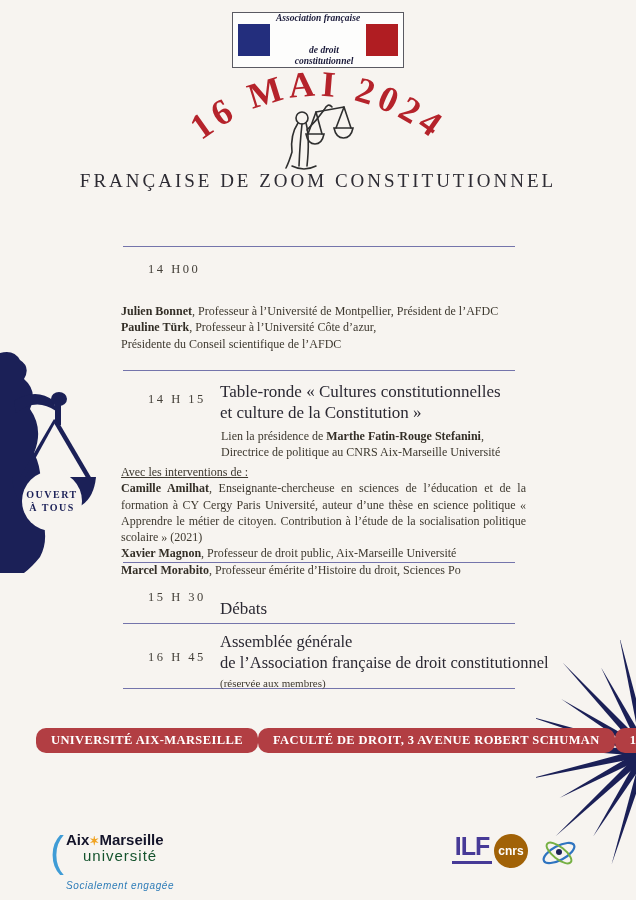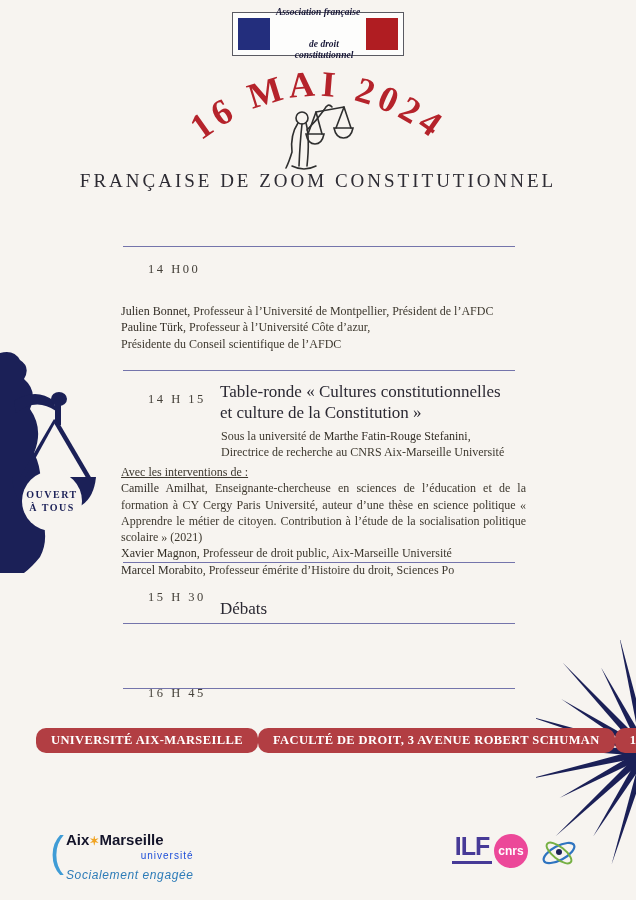--- a/index.html
+++ b/index.html
@@ -1,21 +1,21 @@
 <!DOCTYPE html>
 <html><head>
 <meta charset="utf-8">
 <style>
   html,body{margin:0;padding:0;}
   body{background:#f7f4f0;}
   .poster{position:relative;width:636px;height:900px;background:#f7f4f0;overflow:hidden;
           font-family:"Liberation Serif",serif;color:#3b382f;}
 
   
-  .assoc-box{position:absolute;left:232px;top:12px;width:172px;height:44px;background:#fdfdfc;
+  .assoc-box{position:absolute;left:232px;top:12px;width:172px;height:56px;background:#fdfdfc;
              border:1.5px solid #5a5a62;display:flex;align-items:center;box-sizing:border-box;}
   .sq{width:32px;height:32px;margin:0 5px;flex:0 0 auto;}
   .sq.blue{background:#232e7d;}
   .sq.red{background:#b01d22;}
   .assoc-text{flex:1;text-align:center;font-style:italic;font-weight:bold;font-size:9.5px;
               line-height:11px;color:#1a1a3a;}
   .assoc-text .l2{padding-left:12px;margin-top:21px;}
 
   
   .arc-svg{position:absolute;left:138px;top:50px;}
@@ -25,21 +25,21 @@
 
   
   .main-title{position:absolute;top:170px;left:0;width:100%;text-align:center;
               font-size:19px;letter-spacing:3px;color:#2d2b33;line-height:22px;}
 
   
   .rule{position:absolute;left:123px;width:392px;height:1px;background:#7474ab;}
   .time{position:absolute;left:148px;font-size:12.5px;letter-spacing:2.5px;color:#45413a;white-space:nowrap;}
   .sess{position:absolute;left:220px;font-size:17px;color:#2b2933;line-height:21px;white-space:nowrap;}
   .bodytxt{position:absolute;font-size:12px;line-height:16.3px;color:#3d382e;}
-  .bodytxt .nm{font-weight:normal;color:#332e26;}
+  .bodytxt .nm{font-weight:bold;color:#332e26;}
   .nowrap{white-space:nowrap;}
   .just{text-align:justify;}
   .underl{text-decoration:underline;}
   .note{font-size:11px;color:#3d382e;}
 
   
   .venue{position:absolute;top:730px;left:0;width:100%;display:flex;flex-direction:row;align-items:center;padding-left:36px;}
   .venue-line{background:#b23e43;color:#ffffff;font-weight:bold;font-size:12.5px;letter-spacing:.4px;
               padding:5px 15px;border-radius:10px;margin-top:-2px;white-space:nowrap;}
 
@@ -48,29 +48,29 @@
             color:#fff;font-size:15px;font-weight:bold;padding:5px 20px;border-radius:4px;
             border:none;font-family:"Liberation Serif",serif;cursor:pointer;}
 
   
   .amu{position:absolute;left:50px;top:832px;display:flex;align-items:flex-start;}
   .amu-paren{font-family:"Liberation Sans",sans-serif;font-weight:300;font-size:42px;
              color:#3f9cd6;line-height:40px;margin-right:2px;}
   .amu-body{font-family:"Liberation Sans",sans-serif;}
   .amu-name{font-size:15px;font-weight:bold;color:#14142a;line-height:15px;}
   .amu-star{color:#f0a321;font-size:12px;}
-  .amu-sub{font-size:10px;color:#1d4ed8;text-align:right;letter-spacing:1px;line-height:13px;}
-  .amu-tag{font-size:12px;font-style:italic;color:#2e7cb8;letter-spacing:.6px;margin-top:6px;}
+  .amu-sub{font-size:15px;color:#14532d;text-align:center;letter-spacing:1px;line-height:13px;}
+  .amu-tag{font-size:10px;font-style:italic;color:#2e7cb8;letter-spacing:.6px;margin-top:18px;}
 
   
   .ilf{position:absolute;left:452px;top:834px;text-align:center;font-family:"Liberation Sans",sans-serif;}
   .ilf-txt{font-size:25px;font-weight:800;color:#473a97;line-height:25px;letter-spacing:-1px;}
   .ilf-bar{width:40px;height:3px;background:#473a97;margin:2px auto 0;}
   .cnrs{position:absolute;left:494px;top:834px;width:34px;height:34px;border-radius:50%;
-        background:#ec4899;color:#fff;display:flex;align-items:center;justify-content:center;
+        background:#a16207;color:#fff;display:flex;align-items:center;justify-content:center;
         font-family:"Liberation Sans",sans-serif;font-size:12px;font-weight:bold;}
   .swirl{position:absolute;left:538px;top:832px;}
 
   svg text{font-family:"Liberation Serif",serif;}
 </style>
 </head>
 <body>
 
 <div class="poster">
 
@@ -123,34 +123,39 @@
     <div class="nowrap"><span class="nm">Pauline Türk</span><span>, Professeur à l’Université Côte d’azur,</span></div>
     <div class="nowrap"><span class="nm"></span><span>Présidente du Conseil scientifique de l’AFDC</span></div>
   </div>
 
   <div class="time" style="top:392px">14 H 15</div>
   <div class="sess" style="top:381px">
     <div>Table-ronde « Cultures constitutionnelles</div>
     <div>et culture de la Constitution »</div>
   </div>
   <div class="bodytxt" style="left:221px;top:428px;width:300px">
-    <div class="nowrap"><span>Sous la université de </span><span class="nm">Marthe Fatin-Rouge Stefanini</span><span>,</span></div>
-    <div class="nowrap">Directrice de recherche au CNRS Aix-Marseille Université</div>
+    <div class="nowrap"><span>Lien la présidence de </span><span class="nm">Marthe Fatin-Rouge Stefanini</span><span>,</span></div>
+    <div class="nowrap">Directrice de politique au CNRS Aix-Marseille Université</div>
   </div>
   <div class="bodytxt" style="left:121px;top:464px;width:405px">
     <div class="underl">Avec les interventions de :</div>
     <div class="just"><span class="nm">Camille Amilhat</span><span>, Enseignante-chercheuse en sciences de l’éducation et de la formation à CY Cergy Paris Université, auteur d’une thèse en science politique « Apprendre le métier de citoyen. Contribution à l’étude de la socialisation politique scolaire » (2021)</span></div>
     <div class="nowrap"><span class="nm">Xavier Magnon</span><span>, Professeur de droit public, Aix-Marseille Université</span></div>
     <div class="nowrap"><span class="nm">Marcel Morabito</span><span>, Professeur émérite d’Histoire du droit, Sciences Po</span></div>
   </div>
 
   <div class="time" style="top:590px">15 H 30</div>
   <div class="sess" style="top:598px">Débats</div>
 
-  <div class="time" style="top:686px">16 H 45</div>
+  <div class="time" style="top:650px">16 H 45</div>
+  <div class="sess" style="top:631px;font-size:16.5px">
+    <div>Assemblée générale</div>
+    <div>de l’Association française de droit constitutionnel</div>
+    <div class="note">(réservée aux membres)</div>
+  </div>
 
   <svg style="position:absolute;left:0;top:345px" width="100" height="228" viewBox="0 0 100 228">
     <g fill="#1b2057">
       <path d="M0,228 L0,8 Q14,4 20,15 Q31,22 24,34 Q38,46 30,64 Q44,84 34,108 Q46,132 36,158 Q52,190 40,212 Q32,222 24,228 Z"></path>
       <path d="M14,56 Q36,42 54,56 L56,66 Q36,52 16,68 Z"></path>
       <ellipse cx="59" cy="54" rx="8" ry="7"></ellipse>
       <rect x="55" y="56" width="6" height="24"></rect>
       <path d="M56,76 L24,134 L20,132 L54,74 Z"></path>
       <path d="M58,76 L92,134 L88,136 L54,78 Z"></path>
       <path d="M12,132 L96,132 Q94,152 82,160 Q68,169 52,169 Q32,169 20,157 Q13,147 12,132 Z"></path>

